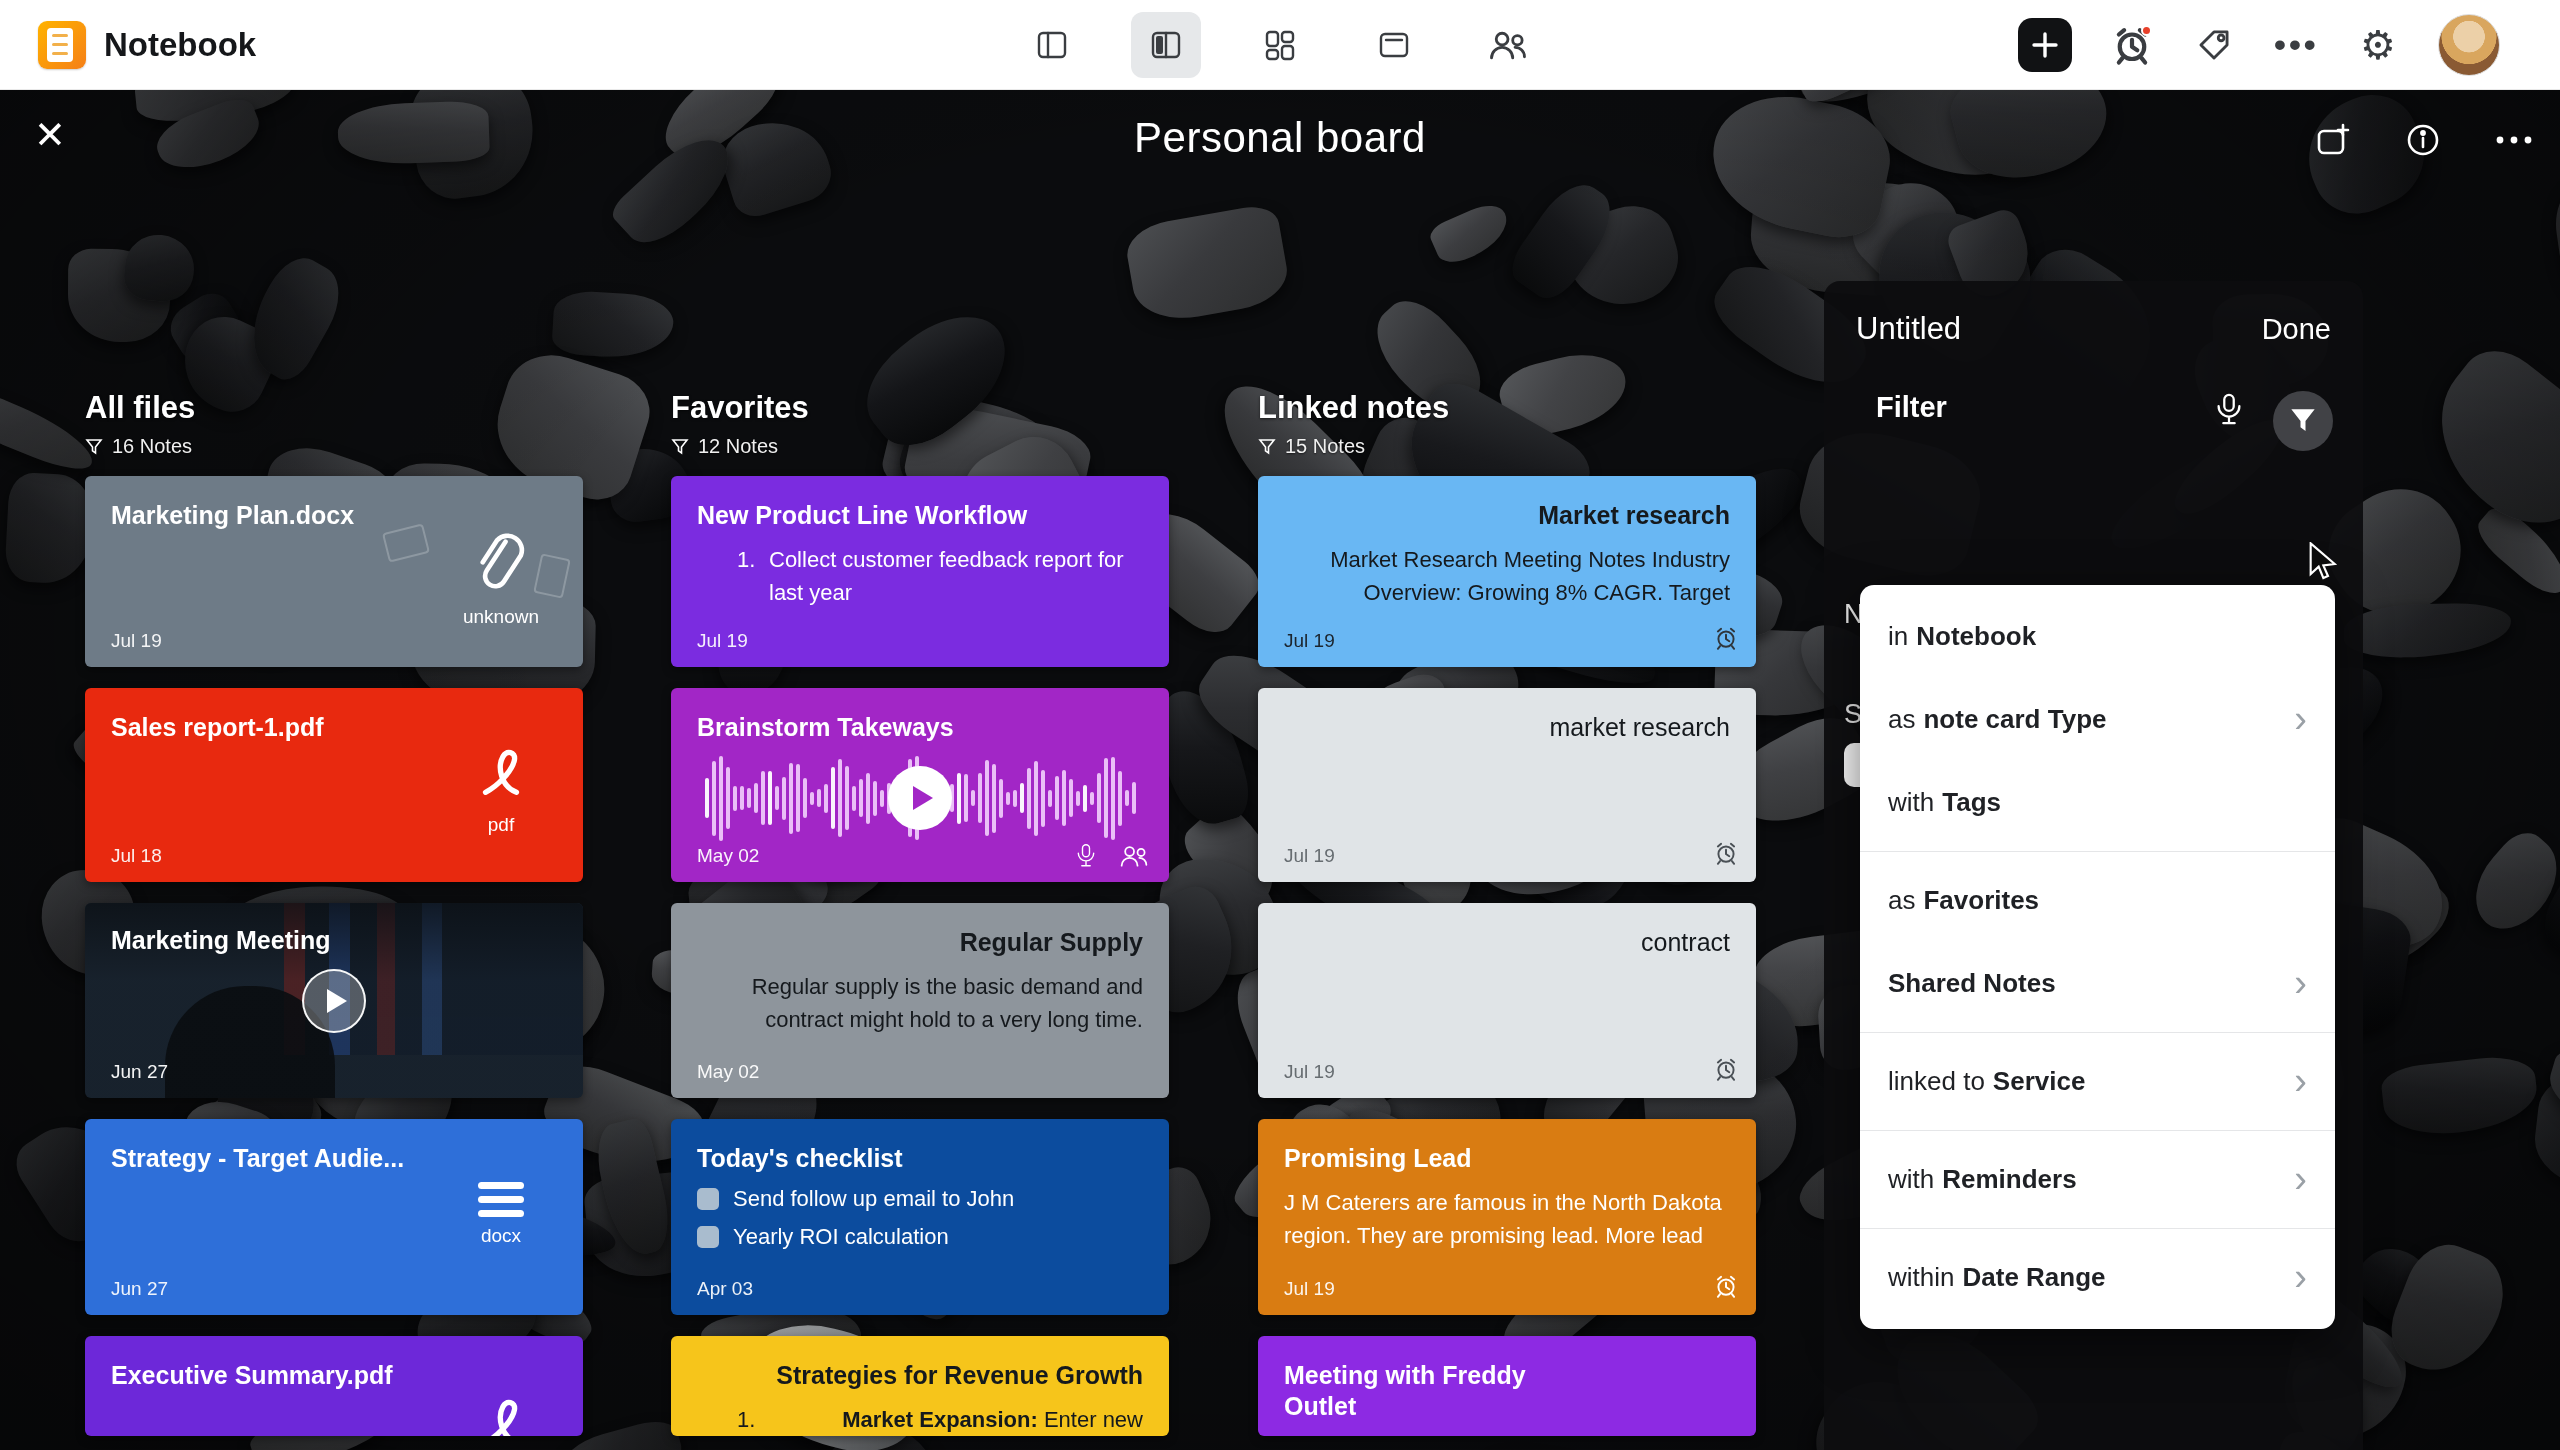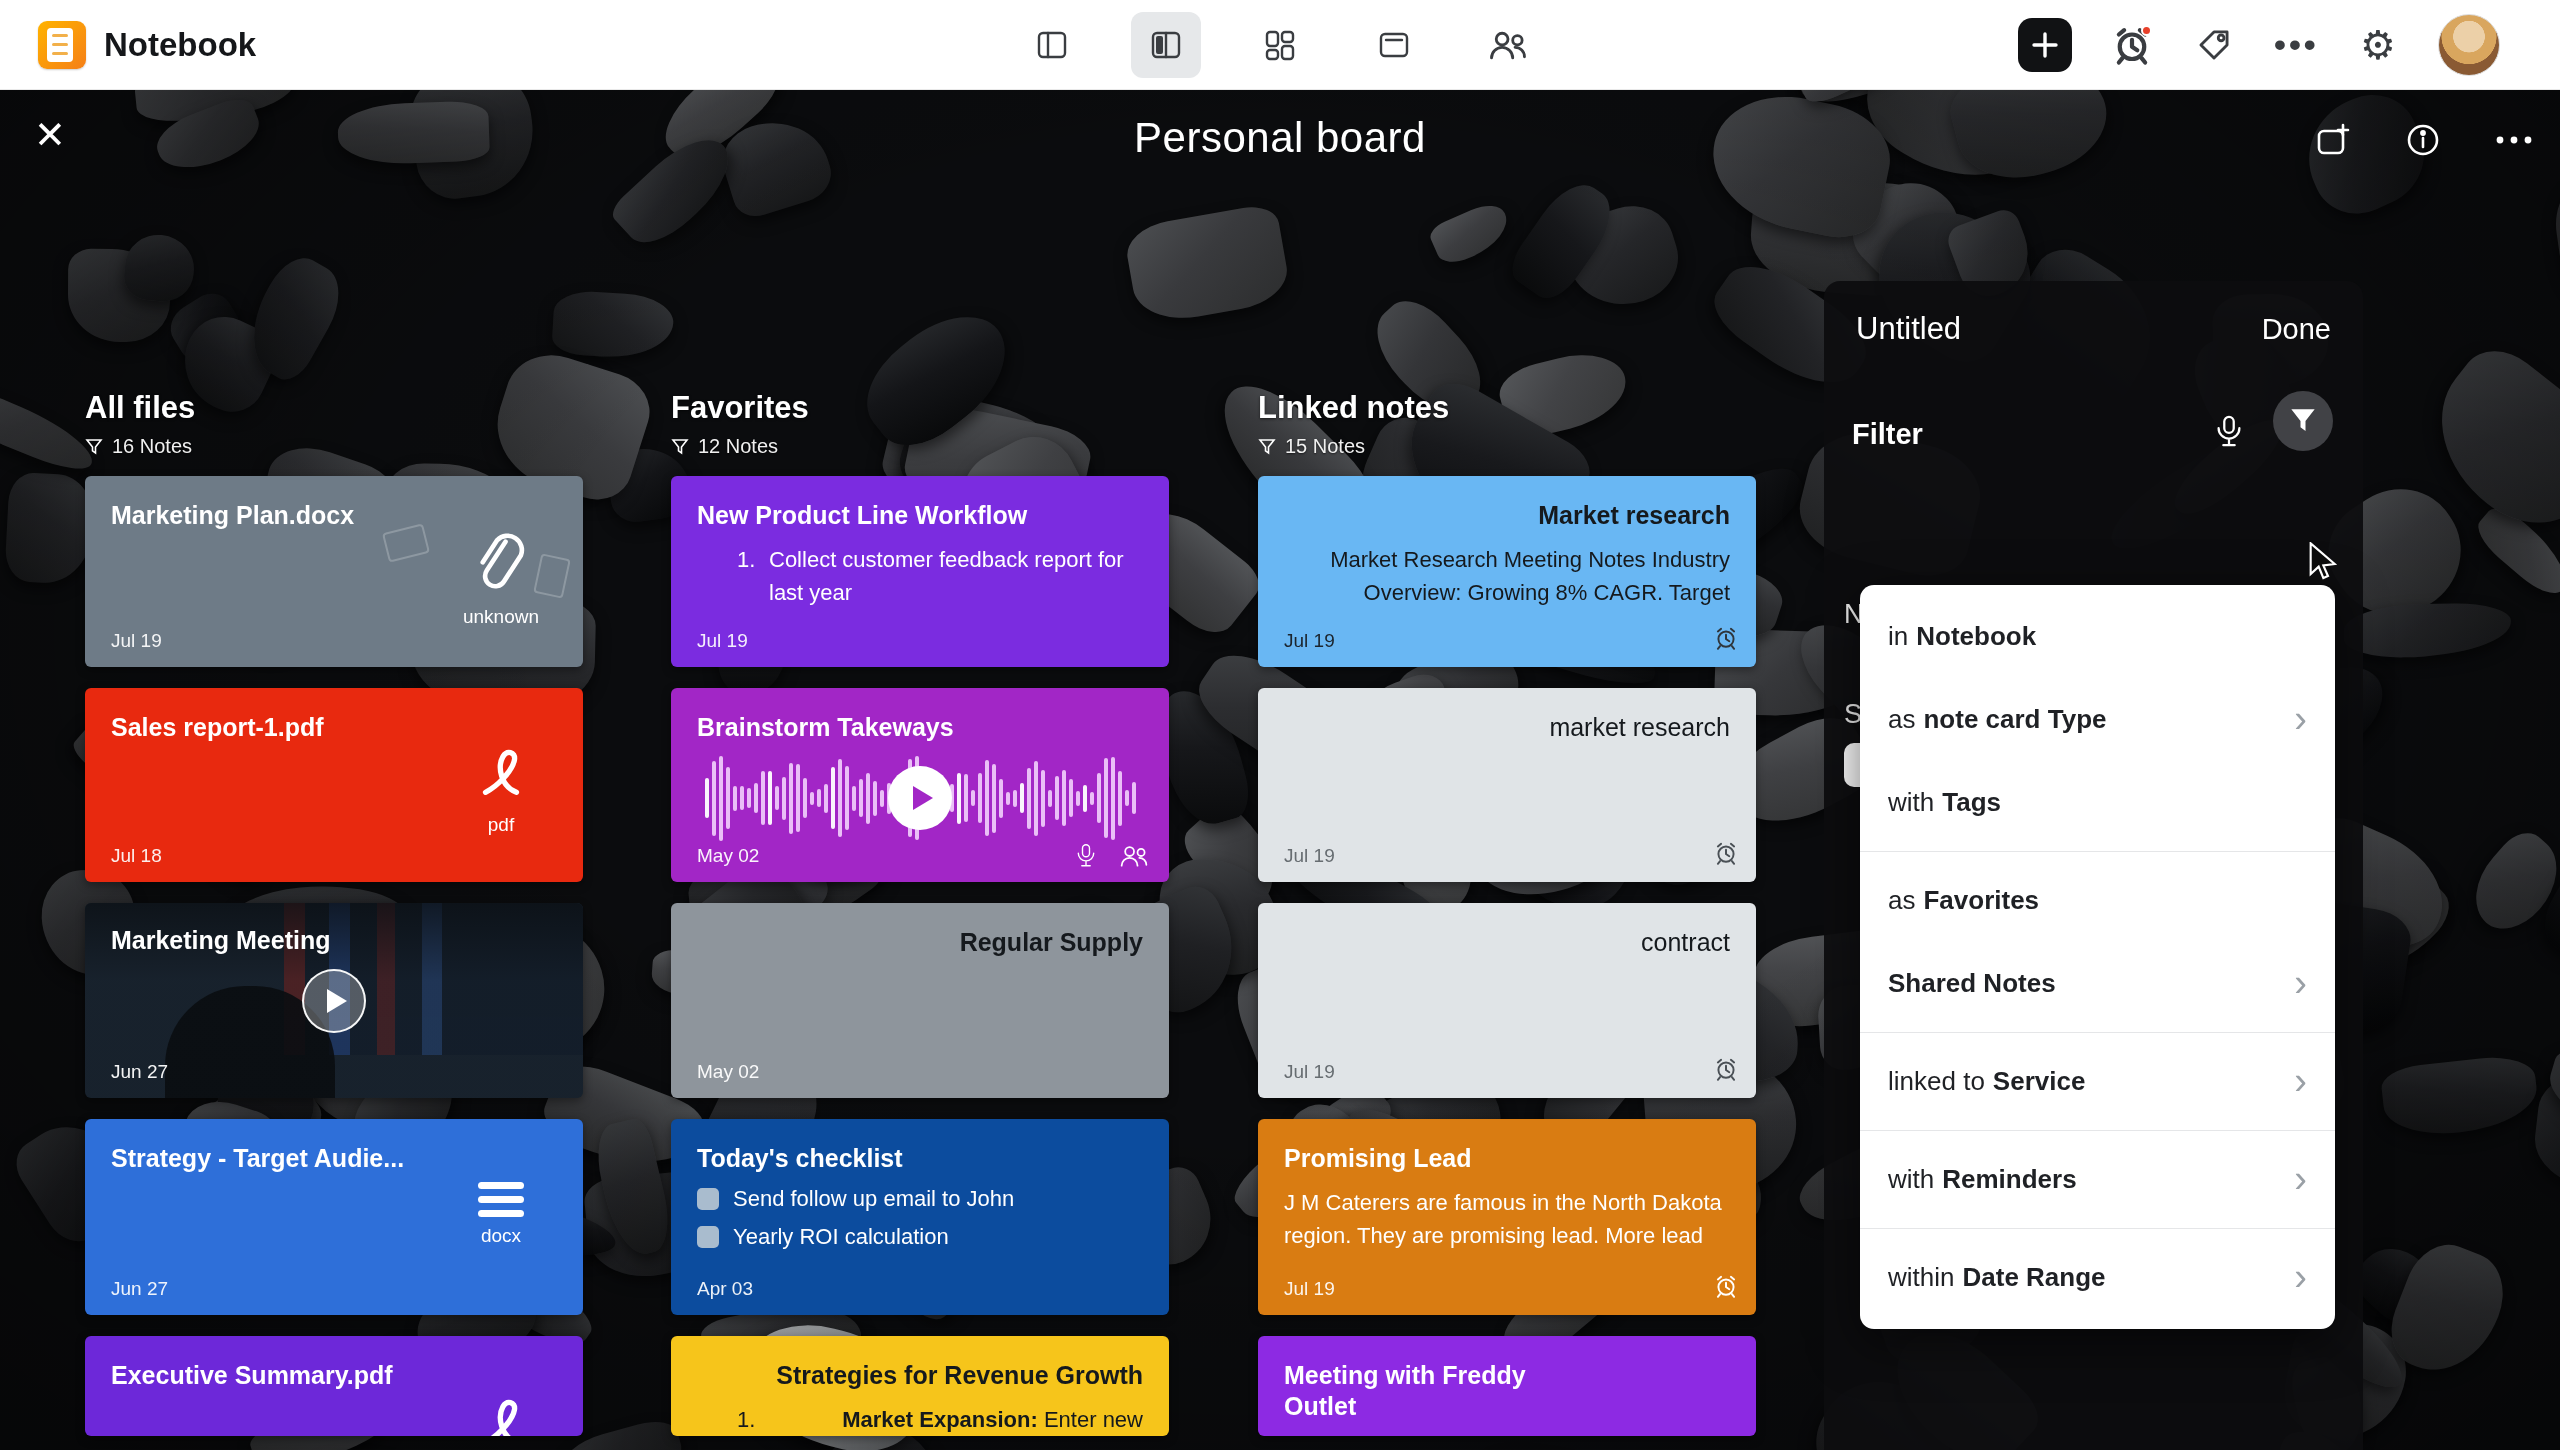--- a/index.html
+++ b/index.html
@@ -102,21 +102,21 @@
   
   .doodle { position:absolute; border:2px solid rgba(255,255,255,.22); border-radius:4px; }
 
   
   #panel { position:absolute; left:1824px; top:281px; width:539px; height:1169px; z-index:5;
            background:rgba(13,13,15,.94); border-radius:16px 16px 0 0; color:#fff; }
   .p-head { display:flex; justify-content:space-between; align-items:center; padding:30px 32px 0 32px; }
   .p-title { font-size:31px; font-weight:500; }
   .p-done  { font-size:29px; font-weight:400; }
   .p-desc { padding:28px 32px 0 32px; font-size:26px; line-height:1.5; color:#d0d2d4; }
-  .p-filter { display:flex; align-items:flex-end; margin:44px 30px 0 28px; }
+  .p-filter { display:flex; align-items:flex-start; margin:44px 30px 0 52px; }
   .p-filter .lab { font-size:29px; font-weight:700; }
   .p-mic { margin-left:auto; width:44px; display:grid; place-items:center; }
   .p-circ { margin-left:22px; width:60px; height:60px; border-radius:50%; background:#414246;
             display:grid; place-items:center; }
   .p-frag { position:absolute; left:20px; font-size:27px; color:#eee; }
   .p-sliver { position:absolute; left:20px; top:462px; width:34px; height:44px; background:#fff; border-radius:10px; }
 
   
   #dropdown { position:absolute; left:1860px; top:585px; width:475px; background:#fff; z-index:8;
               border-radius:14px; box-shadow:0 14px 50px rgba(0,0,0,.55); padding:10px 0; }
@@ -593,20 +593,21 @@
               <use href="#i-mic"></use>
             </svg>
           <svg width="30" height="24" viewBox="0 0 34 26">
               <use href="#i-people"></use>
             </svg>
         </div>
       </div>
 
       <div class="card dk" style="height: 195px; background: rgb(142, 149, 156);">
         <h3>Regular Supply</h3>
+        <div class="body">Regular supply is the basic demand and contract might hold to a very long time.</div>
         <span class="date lt">May 02</span>
       </div>
 
       <div class="card" style="height: 196px; background: rgb(12, 76, 158);">
         <h3>Today's checklist</h3>
         <div class="chk-row">
           <span class="chk-box"></span>
           <span>Send follow up email to John</span>
         </div>
         <div class="chk-row">

